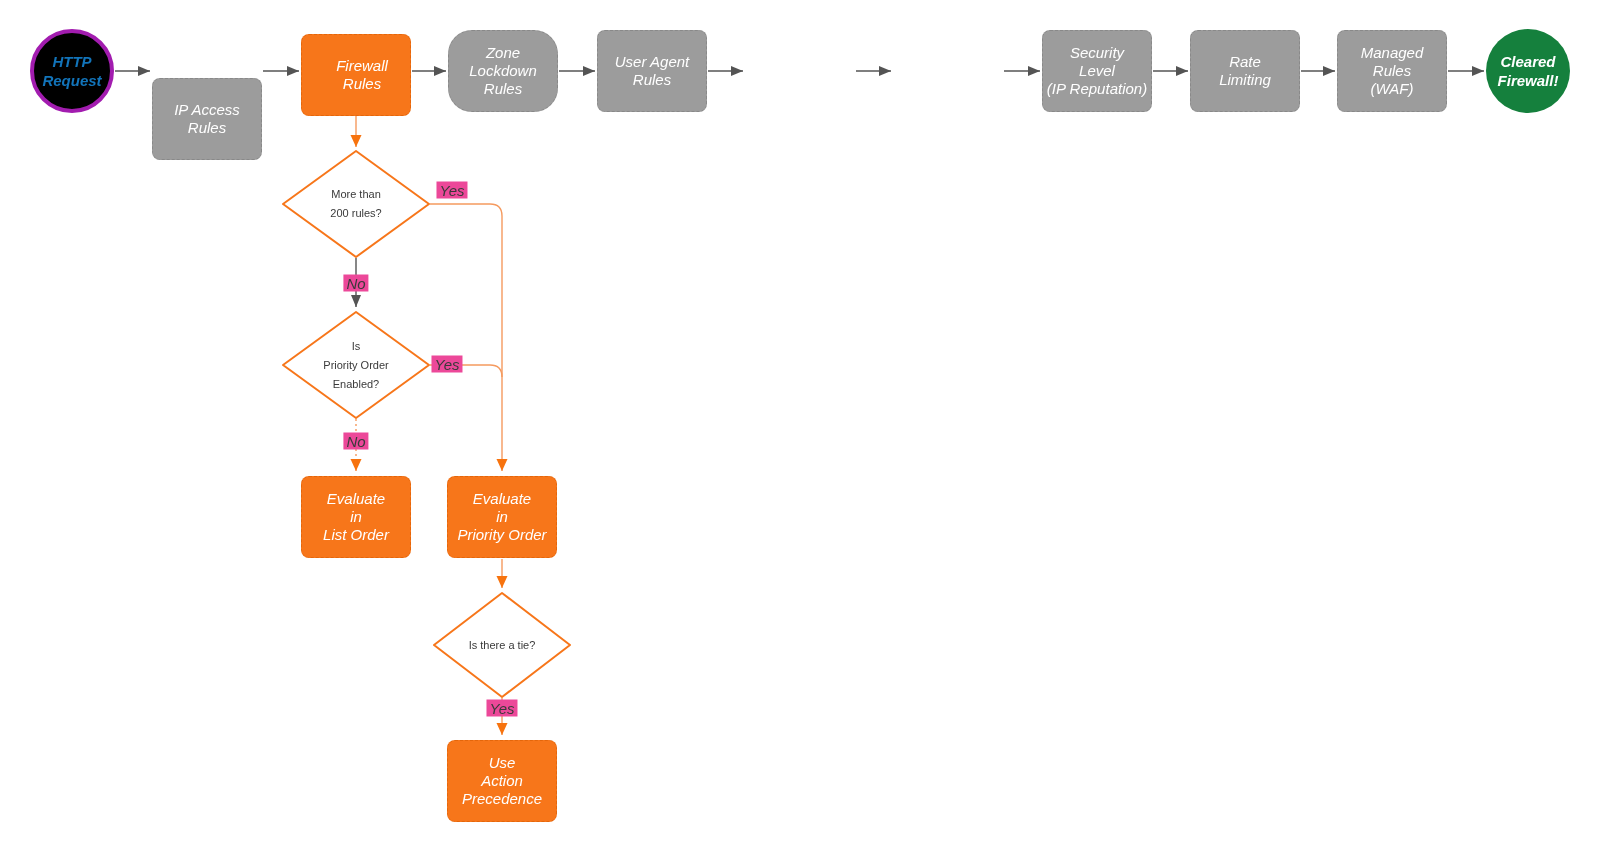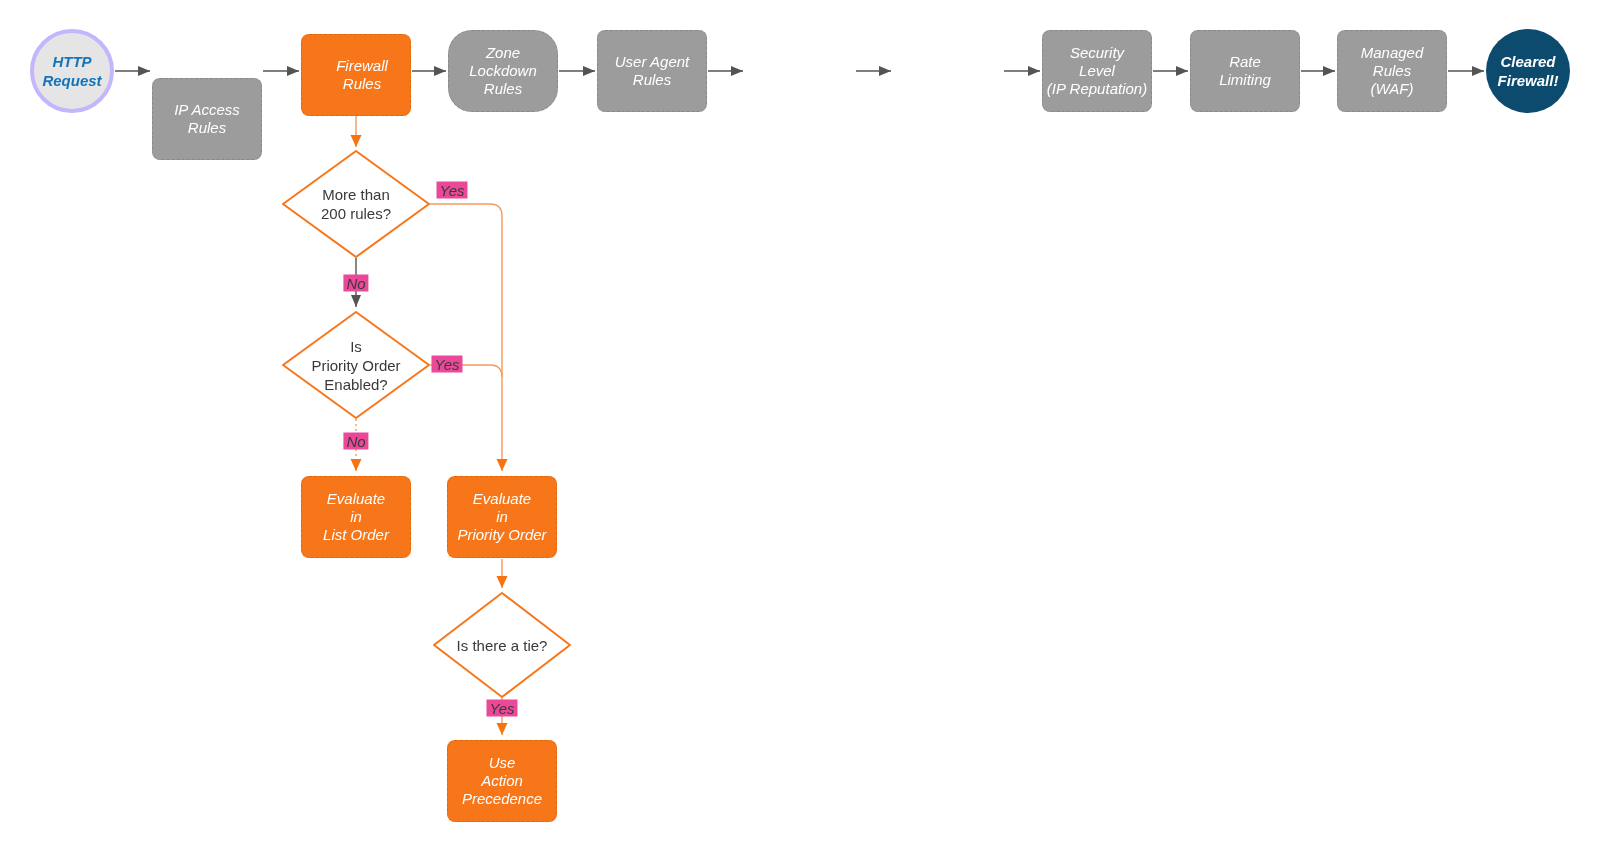--- a/index.html
+++ b/index.html
@@ -12,25 +12,25 @@
     position:absolute; width:110px; height:82px; box-sizing:border-box;
     border-radius:8px; display:flex; align-items:center; justify-content:center;
     text-align:center; font-style:italic; color:#ffffff; font-size:15px;
     line-height:18px; white-space:pre-line;
   }
   .node.gray   { background:#9C9C9C; border:1px dashed #898989; }
   .node.orange { background:#F7761A; border:1px dashed #E4660B; }
   .node.circle {
     width:84px; height:84px; border-radius:50%; font-weight:bold; line-height:19px;
   }
-  .node.start-circle { background:#e5e5e5; border:4px solid #c4b5fd; color:#1274BA; }
-  .node.end-circle   { background:#0c4a6e; border:none; color:#ffffff; }
+  .node.start-circle { background:#000000; border:4px solid #a21caf; color:#1274BA; }
+  .node.end-circle   { background:#15803d; border:none; color:#ffffff; }
   .diamond-label {
     position:absolute; transform:translate(-50%,-50%); color:#3A3A3A;
-    font-size:15px; line-height:19px; text-align:center; white-space:pre-line;
+    font-size:11px; line-height:19px; text-align:center; white-space:pre-line;
   }
   .edge-label {
     position:absolute; transform:translate(-50%,-50%); color:#3A3A3A;
     font-size:15px; font-style:italic; background:#ec4899; padding:0 3px;
   }
 </style>
 </head>
 <body>
 
 <div class="canvas">

